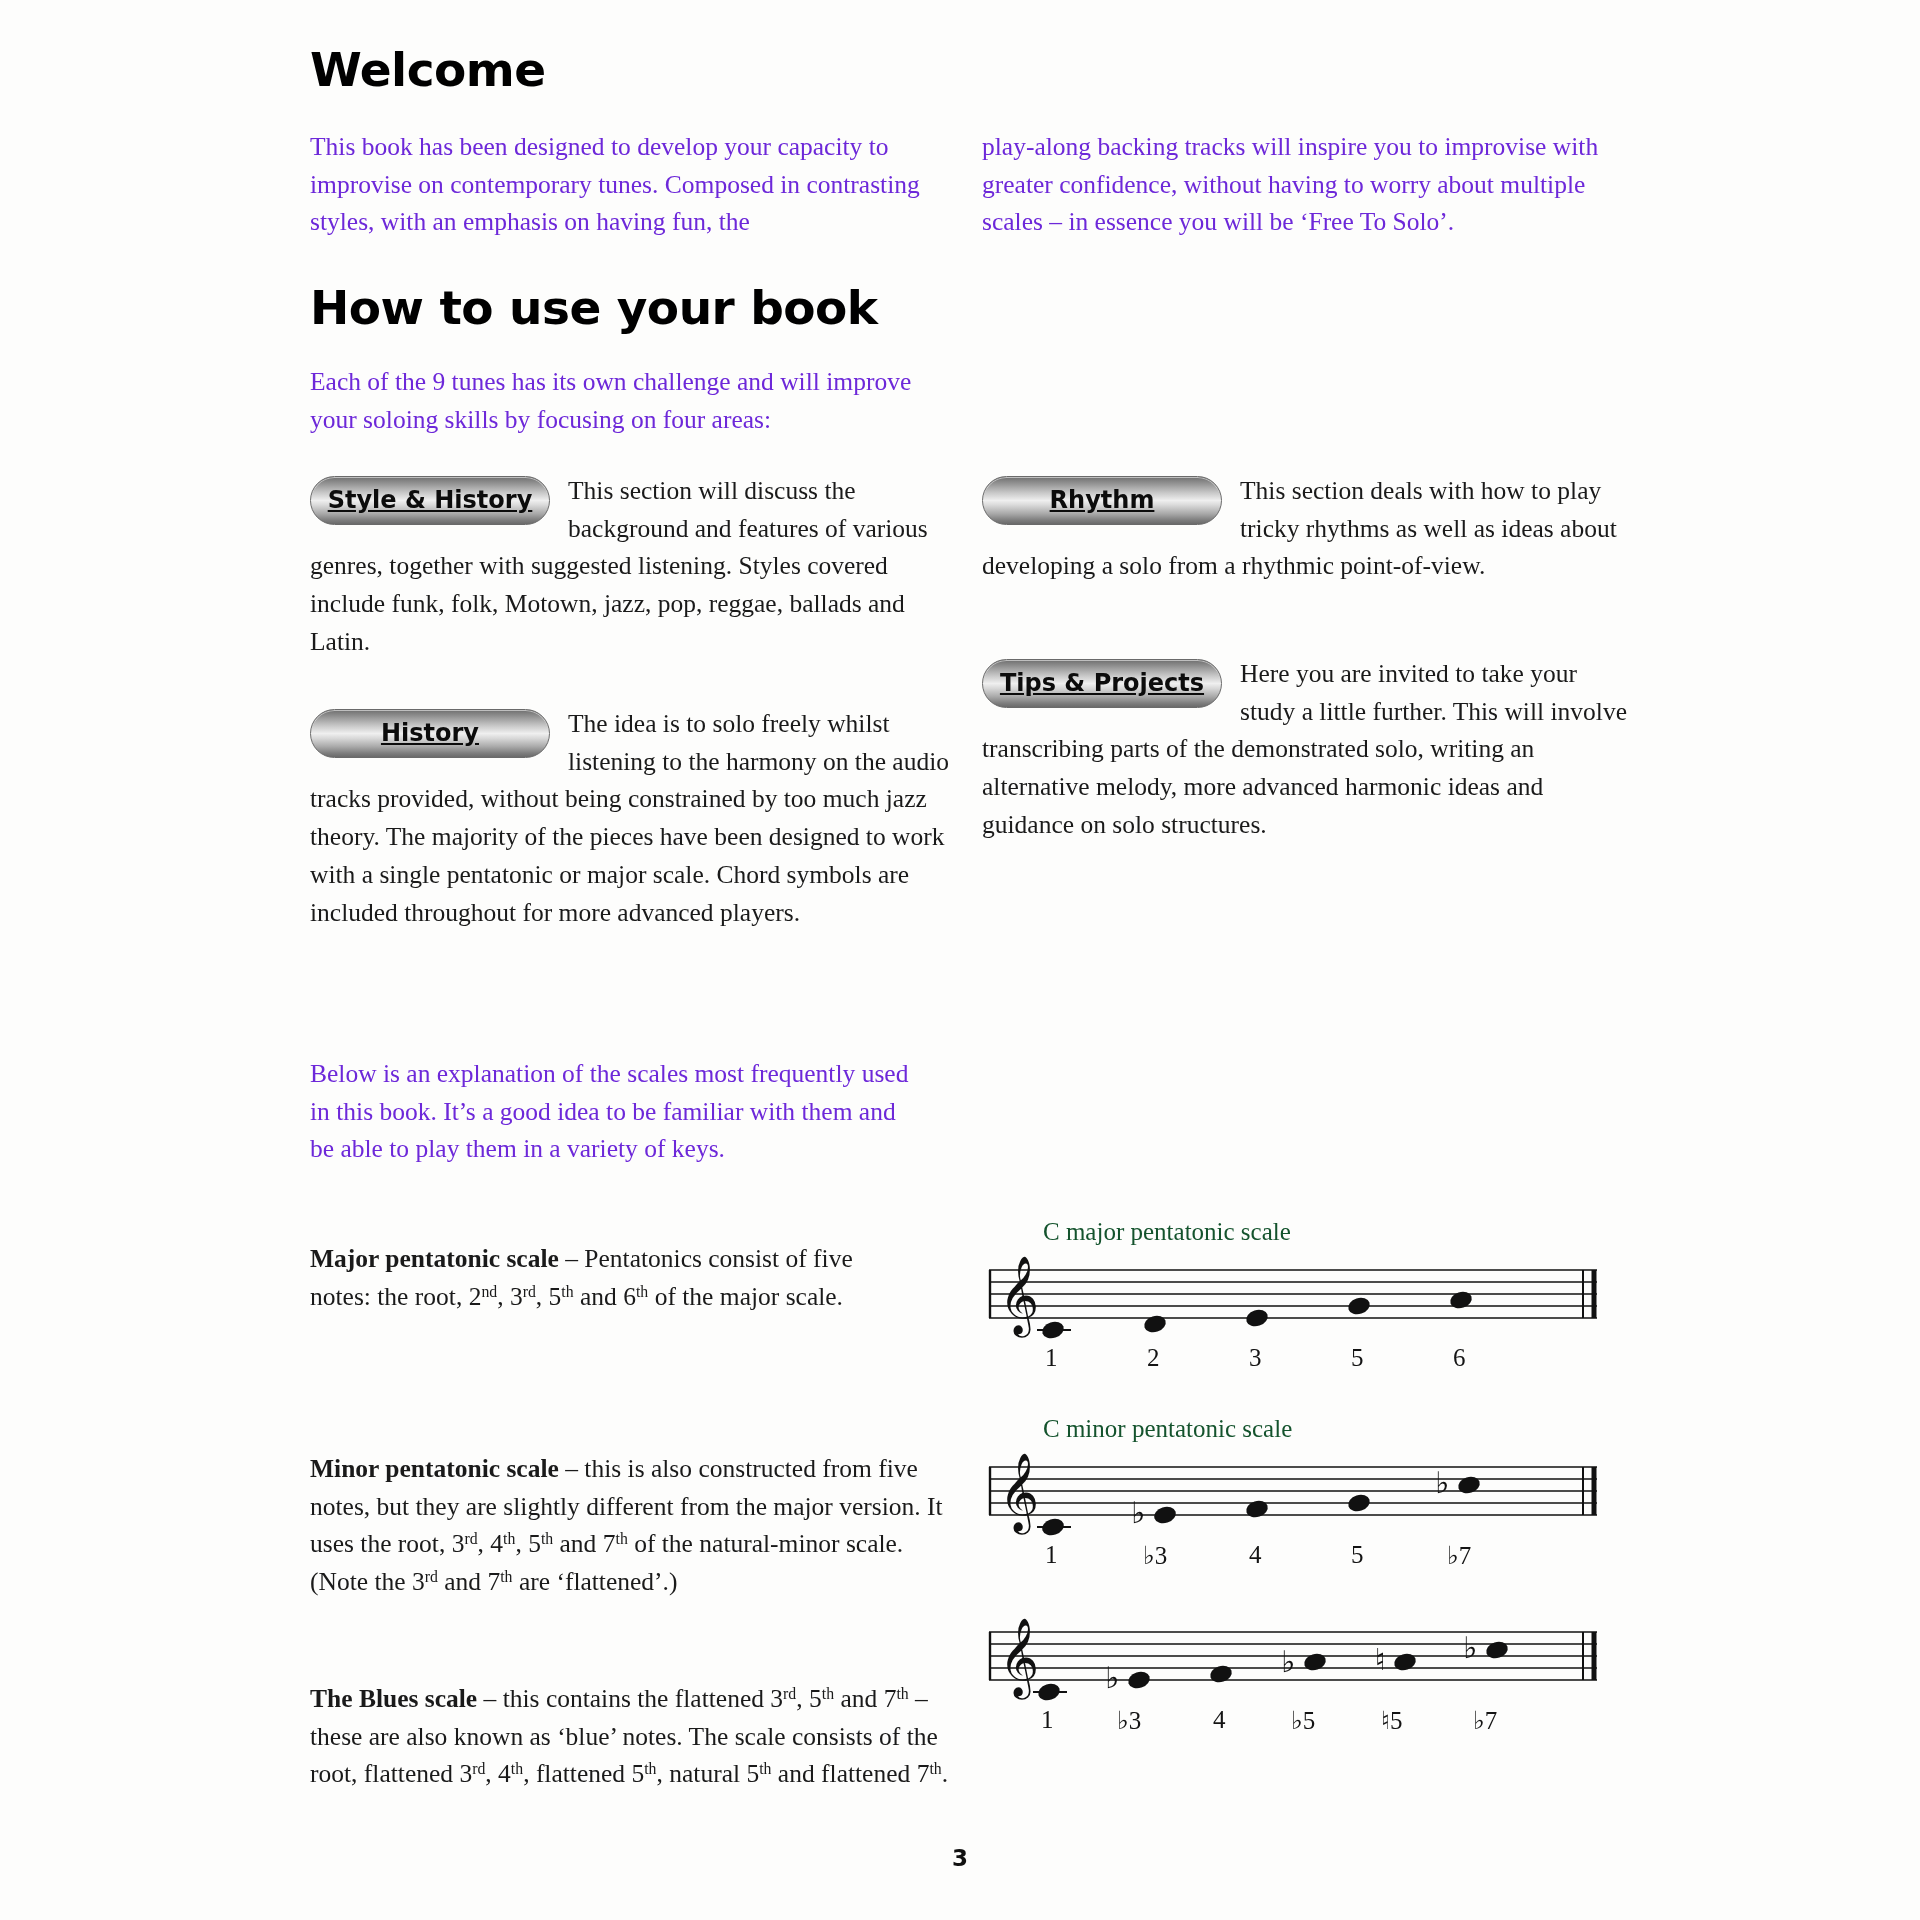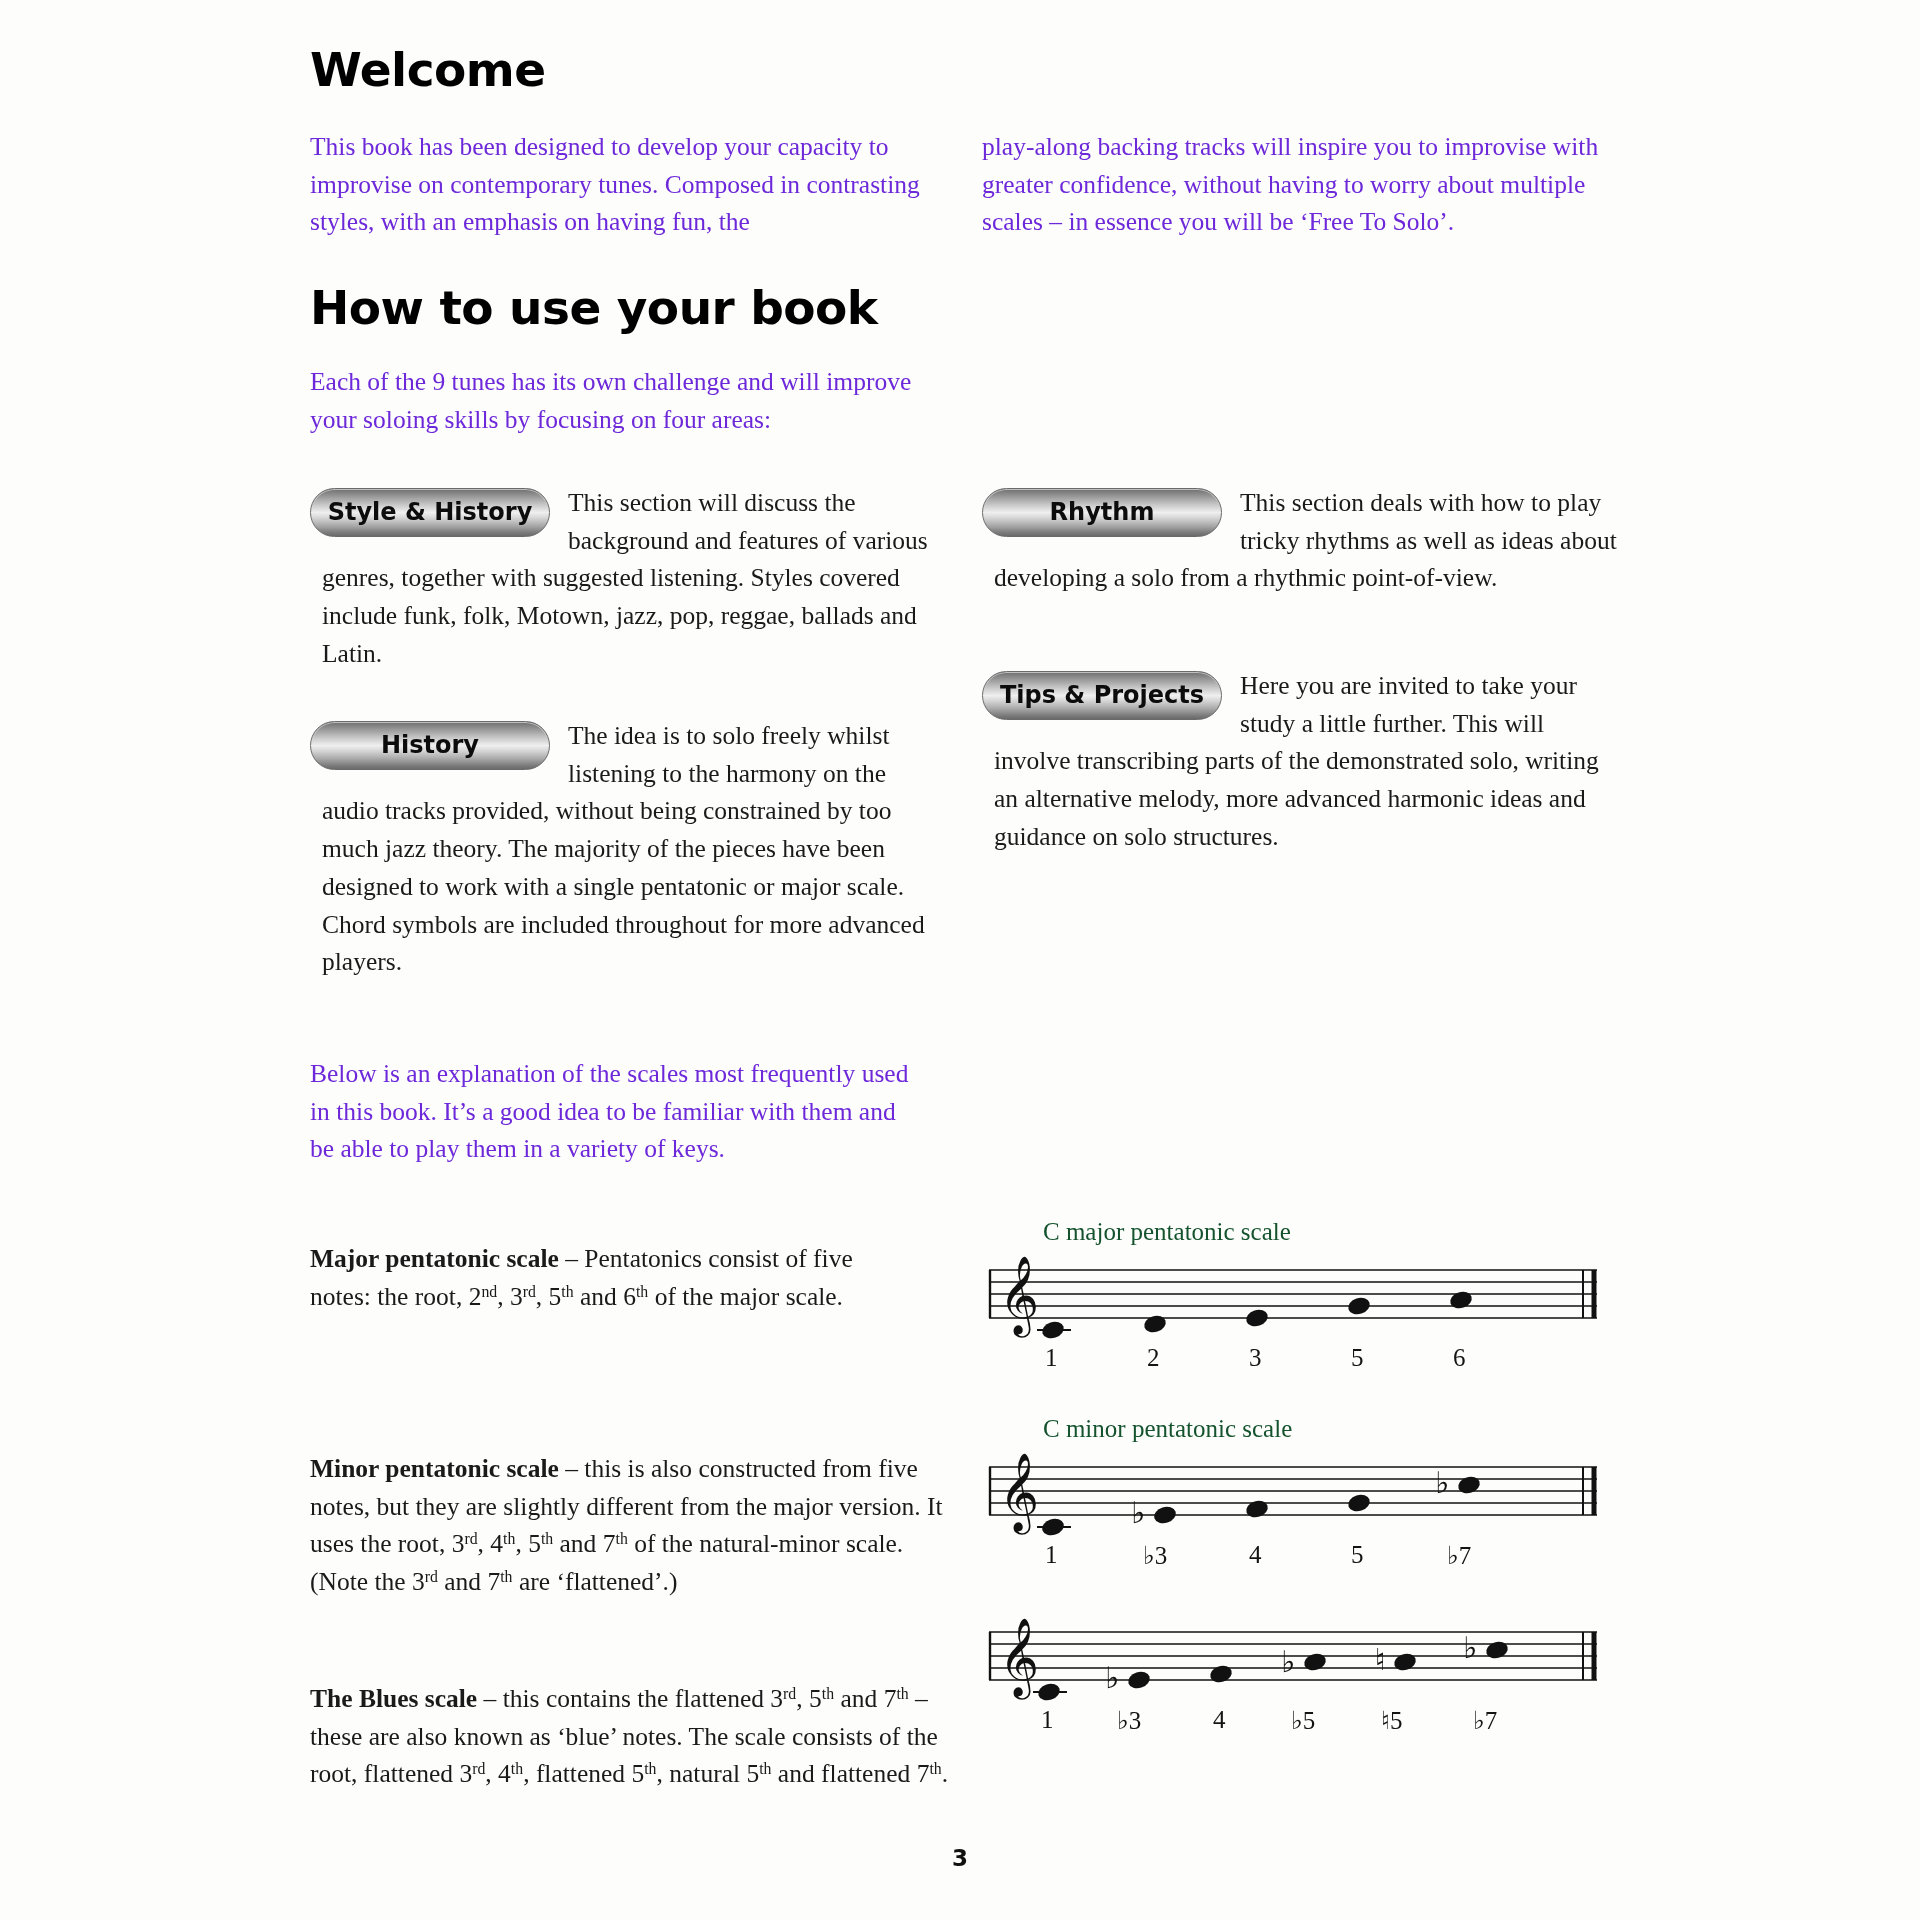--- a/index.html
+++ b/index.html
@@ -80,30 +80,31 @@
     padding: 11px 0 12px 0;
     background: linear-gradient(to bottom,
        #6f6f6f 0%, #8e8e8e 12%, #c9c9c9 34%, #efefef 50%,
        #d9d9d9 60%, #a9a9a9 78%, #7d7d7d 92%, #6a6a6a 100%);
     box-shadow: inset 0 1px 0 rgba(255,255,255,0.55);
     border: 1px solid #6a6a6a;
     line-height: 1;
   }
   .float-pill {
     float: left;
-    margin: 16px 18px 2px 0;
+    margin: 4px 18px 2px 0;
+    text-decoration: underline;
   }
   .sec-block {
     position: absolute;
     width: 640px;
   }
   .sec-block p {
     font-size: 25.5px;
     line-height: 1.48;
-    margin: 12px;
+    margin: 0;
   }
   .sec-style { left: 310px; top: 472px; }
   .sec-harmony { left: 310px; top: 705px; }
   .sec-rhythm { left: 982px; top: 472px; width: 650px; }
   .sec-tips { left: 982px; top: 655px; width: 650px; }
 
   .scales-intro {
     position: absolute;
     left: 310px;
     top: 1055px;

